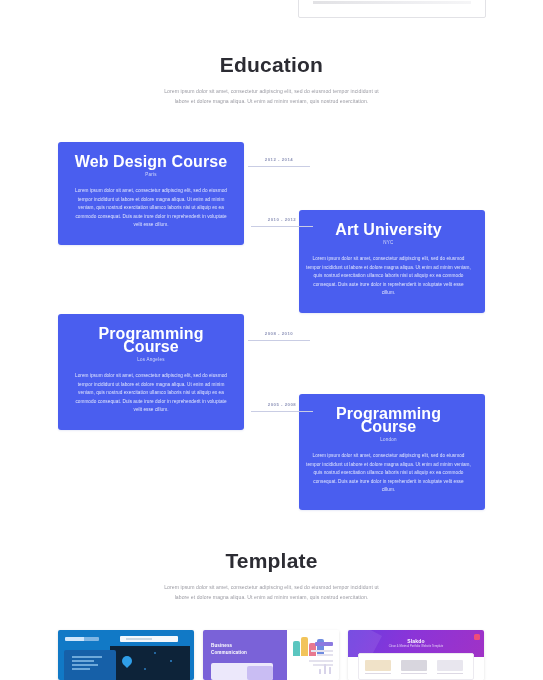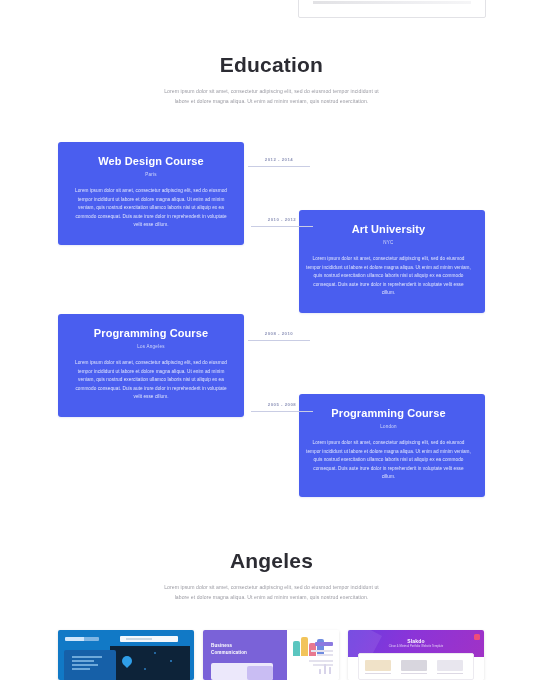--- a/index.html
+++ b/index.html
@@ -79,21 +79,21 @@
     background: #4a5eef;
     border-radius: 3px;
     padding: 13px 14px 15px;
     text-align: center;
     box-shadow: 0 1px 2px rgba(40,60,180,.10);
   }
   .edu-card.left  { left: 58px;  width: 186px; }
   .edu-card.right { left: 299px; width: 186px; padding-left: 7px; }
 
   .edu-card-title {
-    font-size: 11px;
+    font-size: 16px;
     font-weight: 700;
     color: #ffffff;
     line-height: 13px;
     letter-spacing: .1px;
   }
   .edu-card-place {
     margin-top: 3px;
     font-size: 4.5px;
     color: #d5dcfb;
     letter-spacing: .25px;
@@ -256,21 +256,21 @@
       <div class="edu-card-place">London</div>
       <div class="edu-card-body">Lorem ipsum dolor sit amet, consectetur adipiscing elit, sed do eiusmod tempor incididunt ut labore et dolore magna aliqua. Ut enim ad minim veniam, quis nostrud exercitation ullamco laboris nisi ut aliquip ex ea commodo consequat. Duis aute irure dolor in reprehenderit in voluptate velit esse cillum.</div>
     </div>
     <div class="edu-date" style="left:251px; top:273px;">
       <div class="edu-date-label">2005 - 2008</div>
       <div class="edu-date-rule"></div>
     </div>
   </div>
 
   <div class="section-head" style="top:548px;">
-    <div class="section-title">Angeles</div>
+    <div class="section-title">Template</div>
     <div class="section-sub">Lorem ipsum dolor sit amet, consectetur adipiscing elit, sed do eiusmod tempor incididunt ut labore et dolore magna aliqua. Ut enim ad minim veniam, quis nostrud exercitation.</div>
   </div>
 
   <div class="proj-area">
     <div class="proj-grid">
 
       <div class="proj-card">
         <div class="proj-shot">
           <div class="t1-bg"></div>
           <div class="t1-logo"></div>

